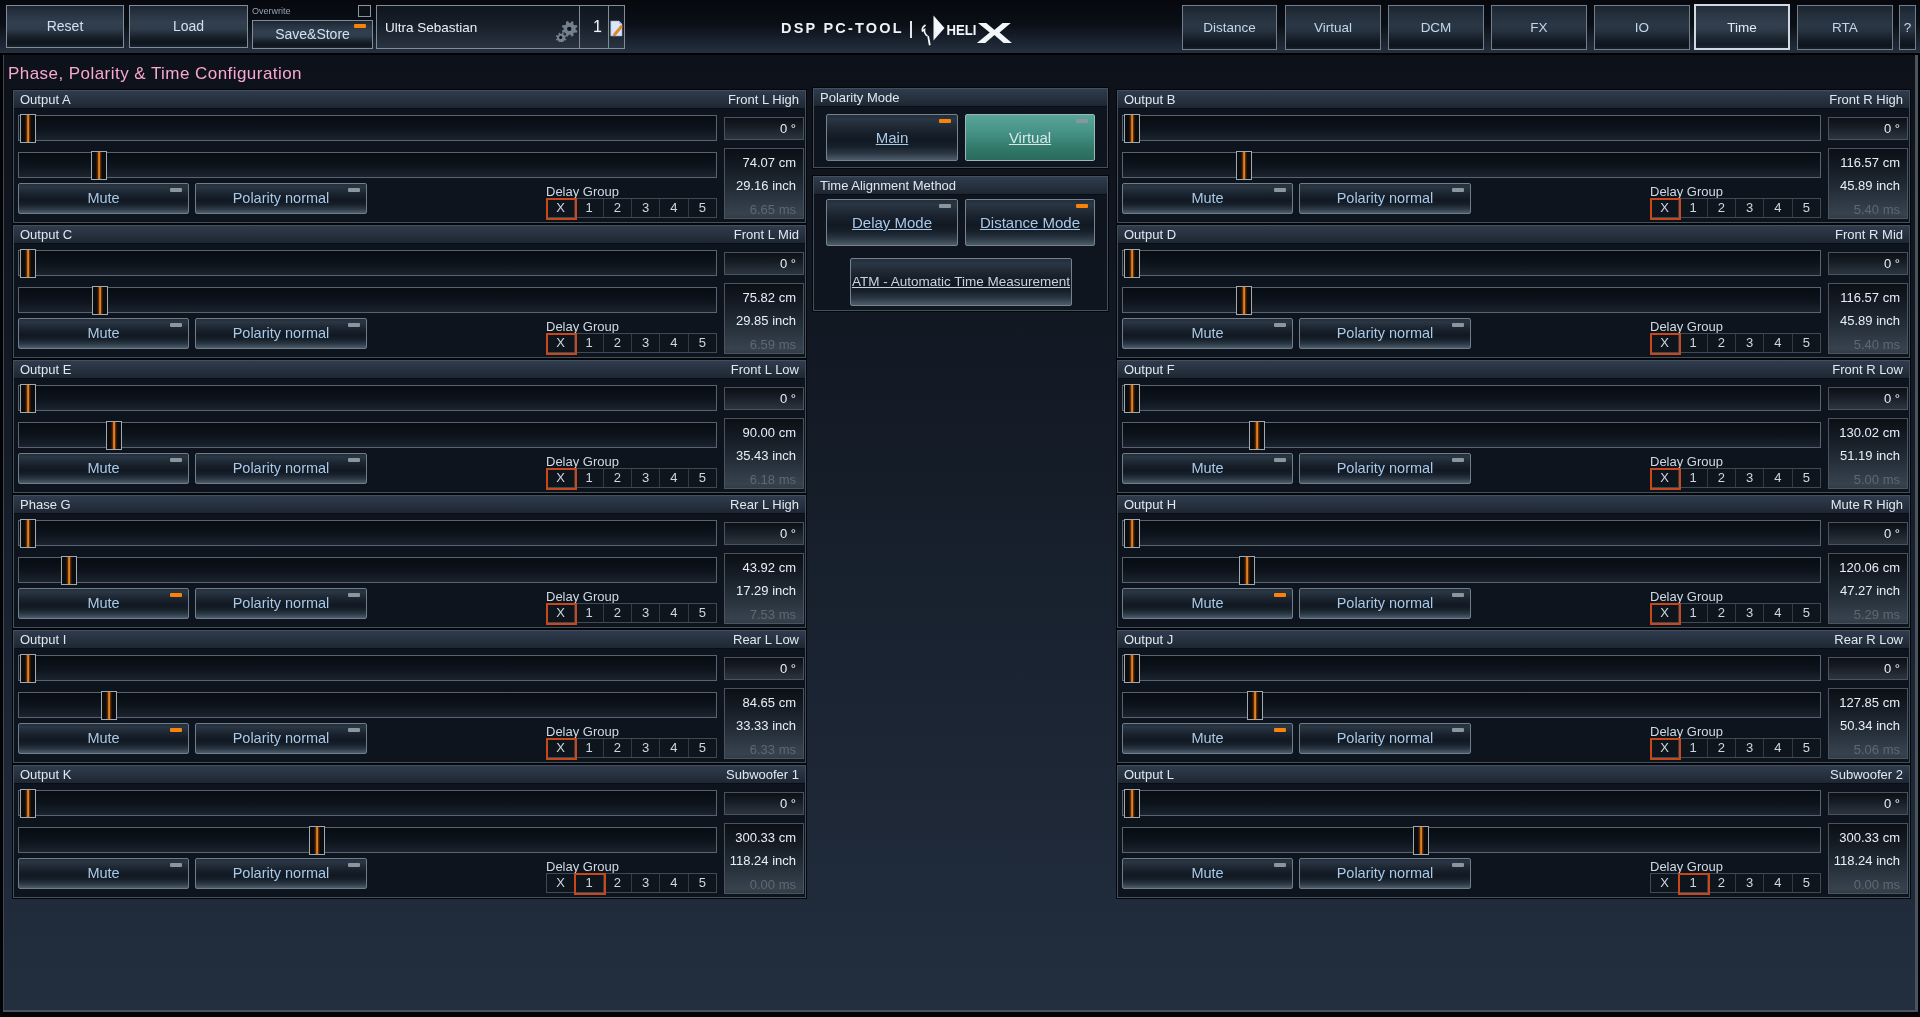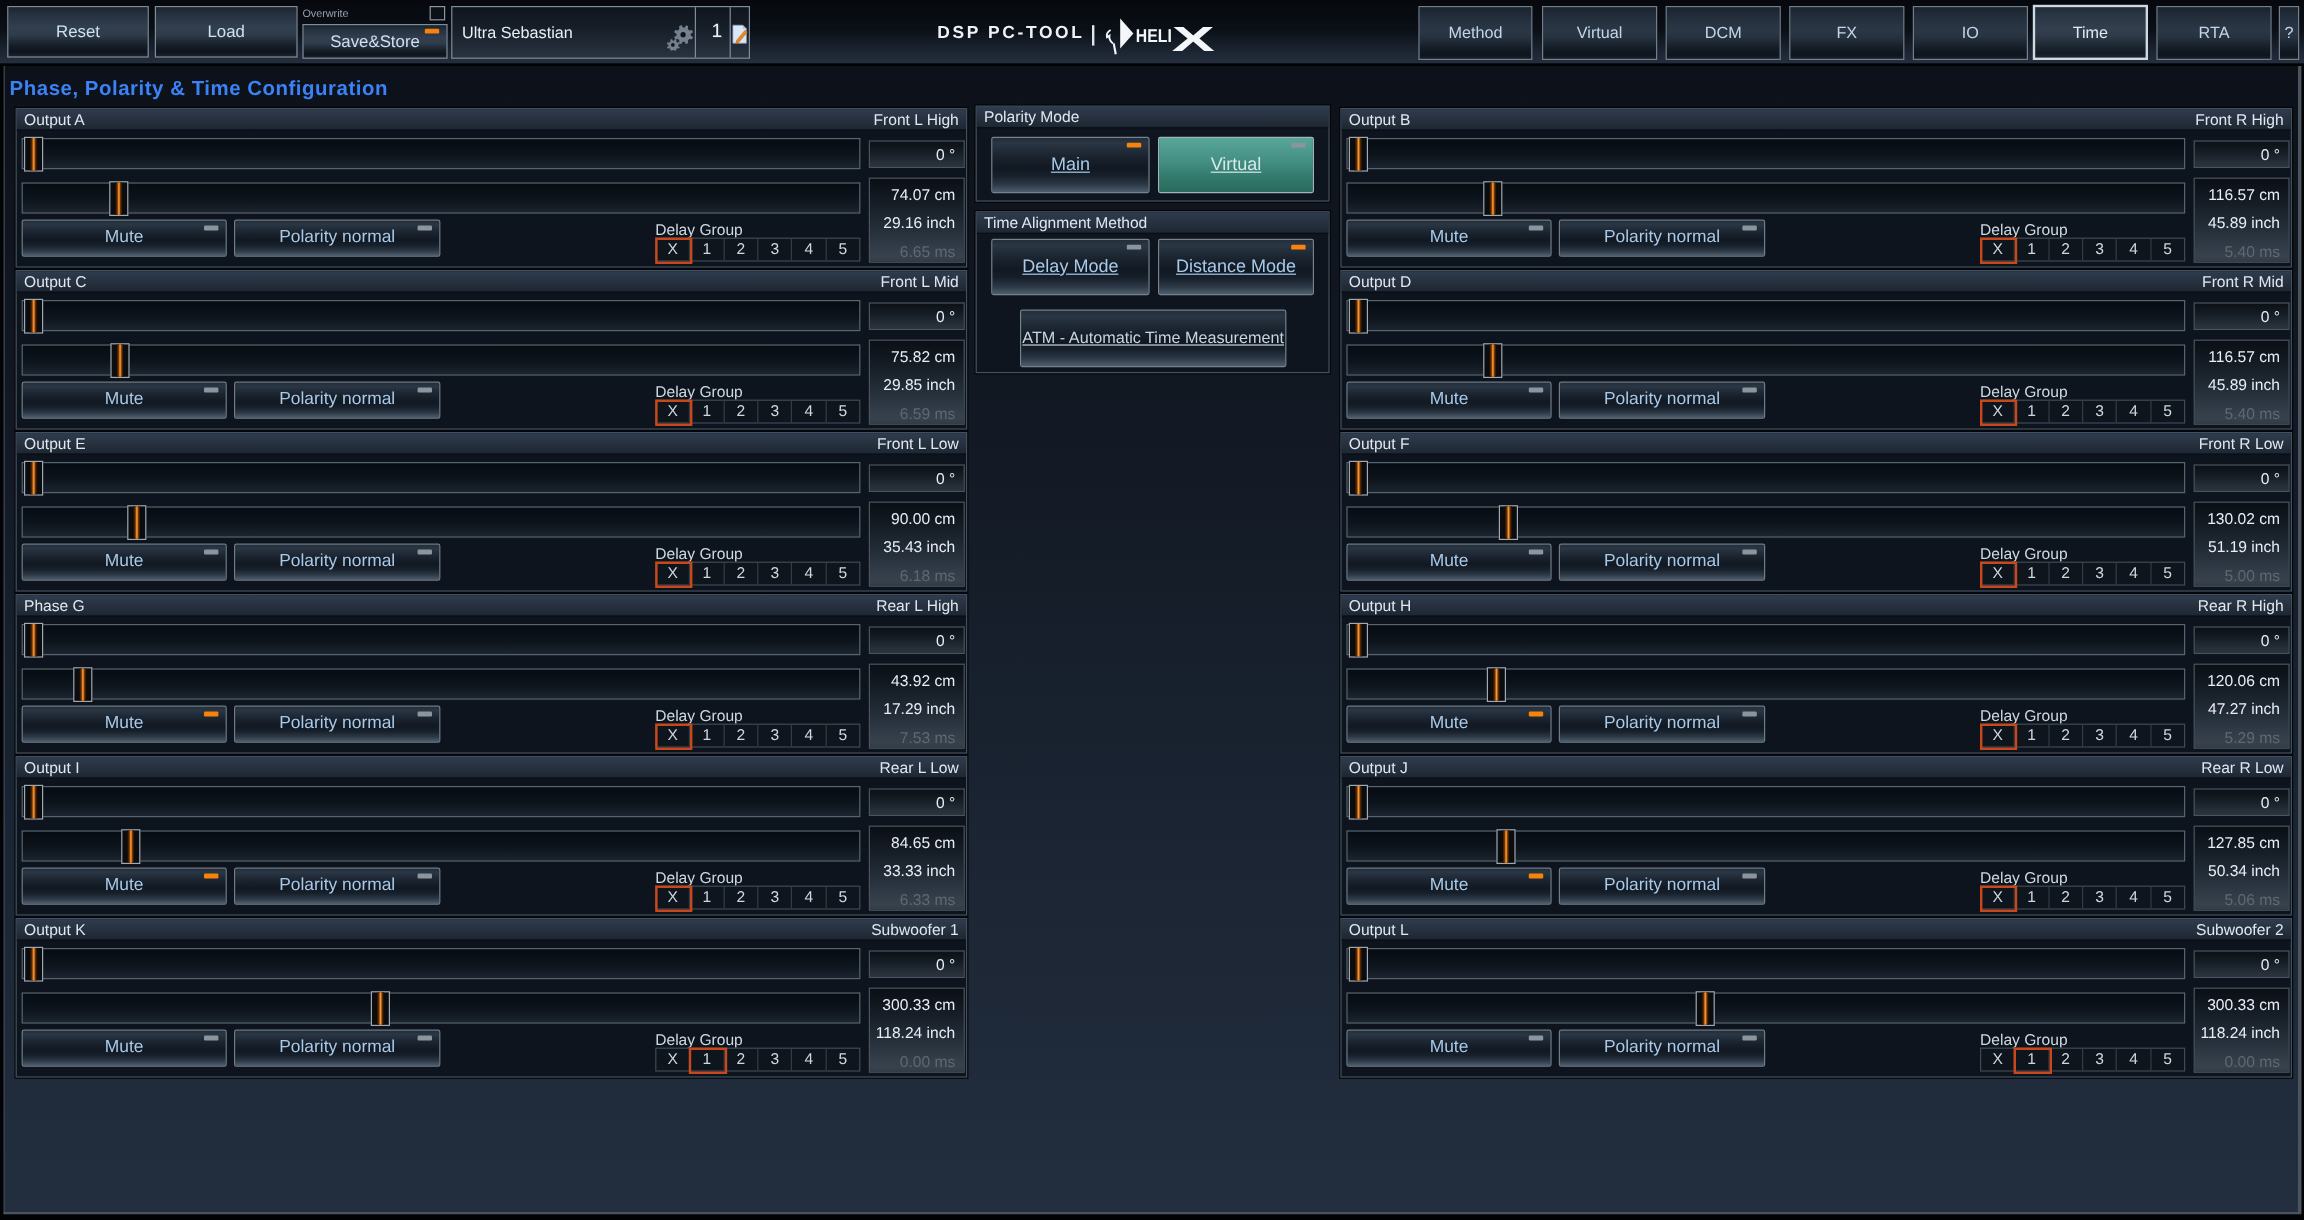--- a/index.html
+++ b/index.html
@@ -18,21 +18,21 @@
  color:#c2d6ea;font-size:13.5px;text-align:center;}
 #timebtn{border:2px solid #cfd9e2;
  background:linear-gradient(180deg,#222c38 0%,#2c3846 20%,#333f4e 45%,#2e3a48 58%,#1a242f 80%,#131b25 92%,#1d2733 100%);
  color:#dfeaf4;}
 .odash{position:absolute;top:4px;right:6px;width:12px;height:4px;background:#f8820a;border-radius:1px;}
 .gdash{position:absolute;top:4px;right:6px;width:12px;height:4px;background:#8a959e;border-radius:1px;}
 
 
 #content{left:0;top:55px;width:1920px;height:962px;
  background:linear-gradient(180deg,#0d1119 0%,#131a25 35%,#1a2432 65%,#232e3f 100%);}
-#title{left:8px;top:64px;font-size:17px;font-weight:bold;color:#3b82f6;letter-spacing:0.45px;}
+#title{left:8px;top:64px;font-size:17px;font-weight:normal;color:#f9a8d4;letter-spacing:0.45px;}
 
 
 .blk{width:793px;height:133px;border:1px solid #434f5b;background:#0e141d;
  box-shadow:0 0 0 1px #04060a;}
 .bhead{position:absolute;left:0;top:0;width:100%;height:18px;
  background:linear-gradient(180deg,#2f3c4f 0%,#27313f 50%,#1d2734 100%);
  border-bottom:1px solid #0a0e14;}
 .bhead .l{position:absolute;left:6px;top:1px;font-size:13px;color:#dfe8f0;}
 .bhead .r{position:absolute;right:6px;top:1px;font-size:13px;color:#dfe8f0;}
 .track{position:absolute;left:4px;width:699px;height:26px;border:1px solid #57646f;
@@ -109,21 +109,21 @@
 <g fill="#f4f7fa">
 <path d="M20.5 13 q-4 2.5 -3 6 l2-1.3 q-0.5 4 3 6.5" fill="none" stroke="#f4f7fa" stroke-width="1.6"></path>
 <path d="M22.3 24.5 l1.6 9 1.8-0.4 -1.8-9.3 z"></path>
 <path d="M28.5 3.5 L39.5 16 L28.5 28.5 Z"></path>
 <text x="41.5" y="22.8" font-family="Liberation Sans, sans-serif" font-size="15.5" font-weight="bold" textLength="30" lengthAdjust="spacingAndGlyphs">HELI</text>
 <g transform="translate(71.5,30.5) scale(1.85,1)">
           <text x="0" y="0" font-family="Liberation Sans, sans-serif" font-size="29" font-weight="bold">X</text>
         </g>
 </g>
     </svg></div>
-<div class="abs tbtn2" style="left:1182px;top:5px;width:95px;height:45px;line-height:43px;">Method</div>
+<div class="abs tbtn2" style="left:1182px;top:5px;width:95px;height:45px;line-height:43px;">Distance</div>
 <div class="abs tbtn2" style="left:1285px;top:5px;width:96px;height:45px;line-height:43px;">Virtual</div>
 <div class="abs tbtn2" style="left:1388px;top:5px;width:96px;height:45px;line-height:43px;">DCM</div>
 <div class="abs tbtn2" style="left:1491px;top:5px;width:96px;height:45px;line-height:43px;">FX</div>
 <div class="abs tbtn2" style="left:1594px;top:5px;width:96px;height:45px;line-height:43px;">IO</div>
 <div class="abs tbtn2" id="timebtn" style="left:1694px;top:4px;width:96px;height:46px;line-height:44px;">Time</div>
 <div class="abs tbtn2" style="left:1797px;top:5px;width:96px;height:45px;line-height:43px;">RTA</div>
 <div class="abs tbtn2" style="left:1899px;top:5px;width:17px;height:45px;line-height:43px;">?</div>
 
 <div class="abs" id="title">Phase, Polarity &amp; Time Configuration</div>
 <div class="abs blk" style="left:13px;top:90px;">
@@ -419,21 +419,21 @@
       <div class="dcell">1</div>
       <div class="dcell">2</div>
       <div class="dcell">3</div>
       <div class="dcell">4</div>
       <div class="dcell">5</div>
     </div>
 </div>
 <div class="abs blk" style="left:1117px;top:495px;">
 <div class="bhead">
       <span class="l">Output H</span>
-      <span class="r">Rear R High</span>
+      <span class="r">Mute R High</span>
     </div>
 <div class="track t1">
       <div class="handle" style="left:1px;">
         <i></i>
       </div>
     </div>
 <div class="vbox1">0 °</div>
 <div class="track t2">
       <div class="handle" style="left:116.0px;">
         <i></i>

